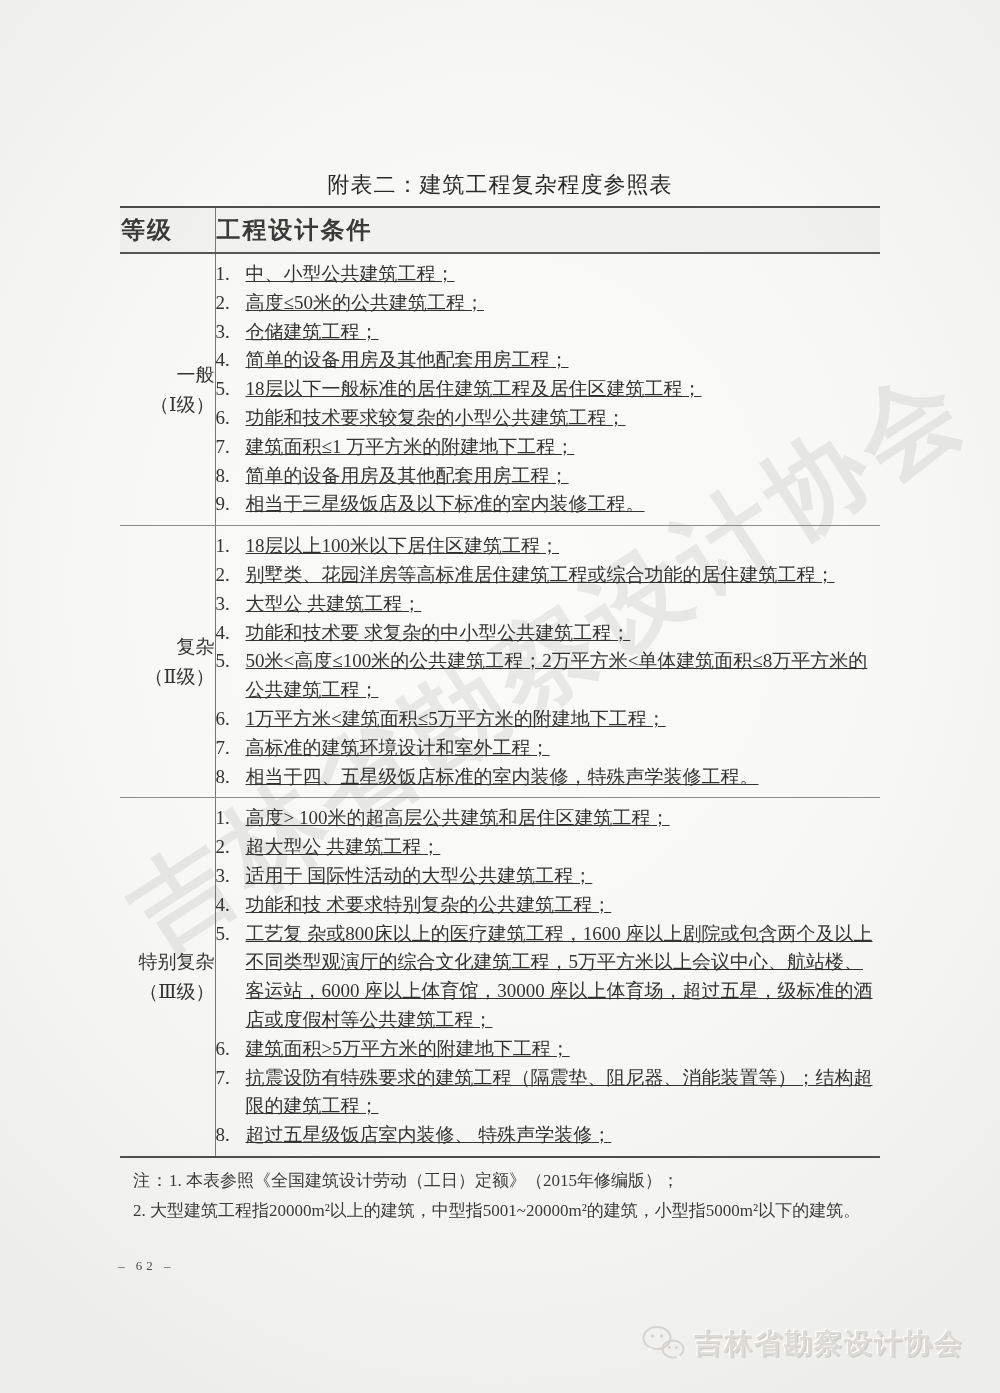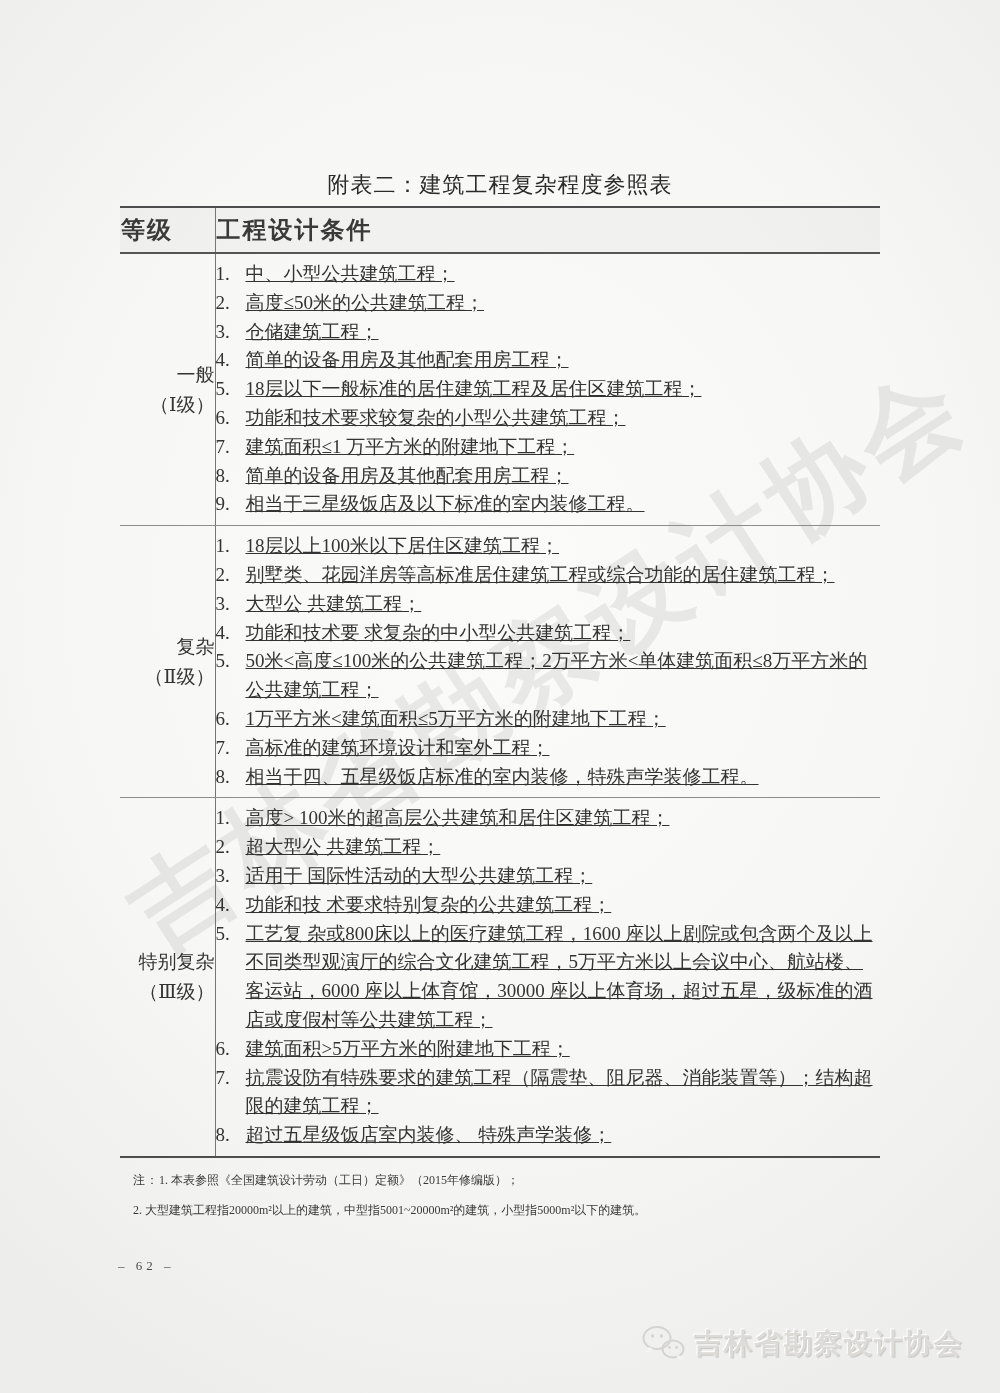--- a/index.html
+++ b/index.html
@@ -52,21 +52,21 @@
   .ctable .v-div{border-right:1.5px solid #767676;}
   td.grade-cell{
     text-align:right;font-size:19px;color:#343434;line-height:30px;
   }
   td.cond-cell{padding-left:17px;padding-right:37px;}
   .item{display:flex;font-size:19px;line-height:28.8px;color:#333333;}
   .item .num{width:30px;flex:none;}
   .item .txt{flex:1;text-decoration:underline;}
   .notes{
     position:absolute;left:133px;top:1166px;width:748px;
-    font-size:12px;line-height:29.5px;color:#3a3a3a;
+    font-size:17px;line-height:29.5px;color:#3a3a3a;
     z-index:2;
   }
   .note-label{letter-spacing:1px;}
   .note-rest{padding-left:22px;text-indent:-22px;}
   .pagenum{
     position:absolute;left:118px;top:1258px;
     font-size:13px;color:#4a4a4a;letter-spacing:4px;
     z-index:2;
   }
   .footer{

